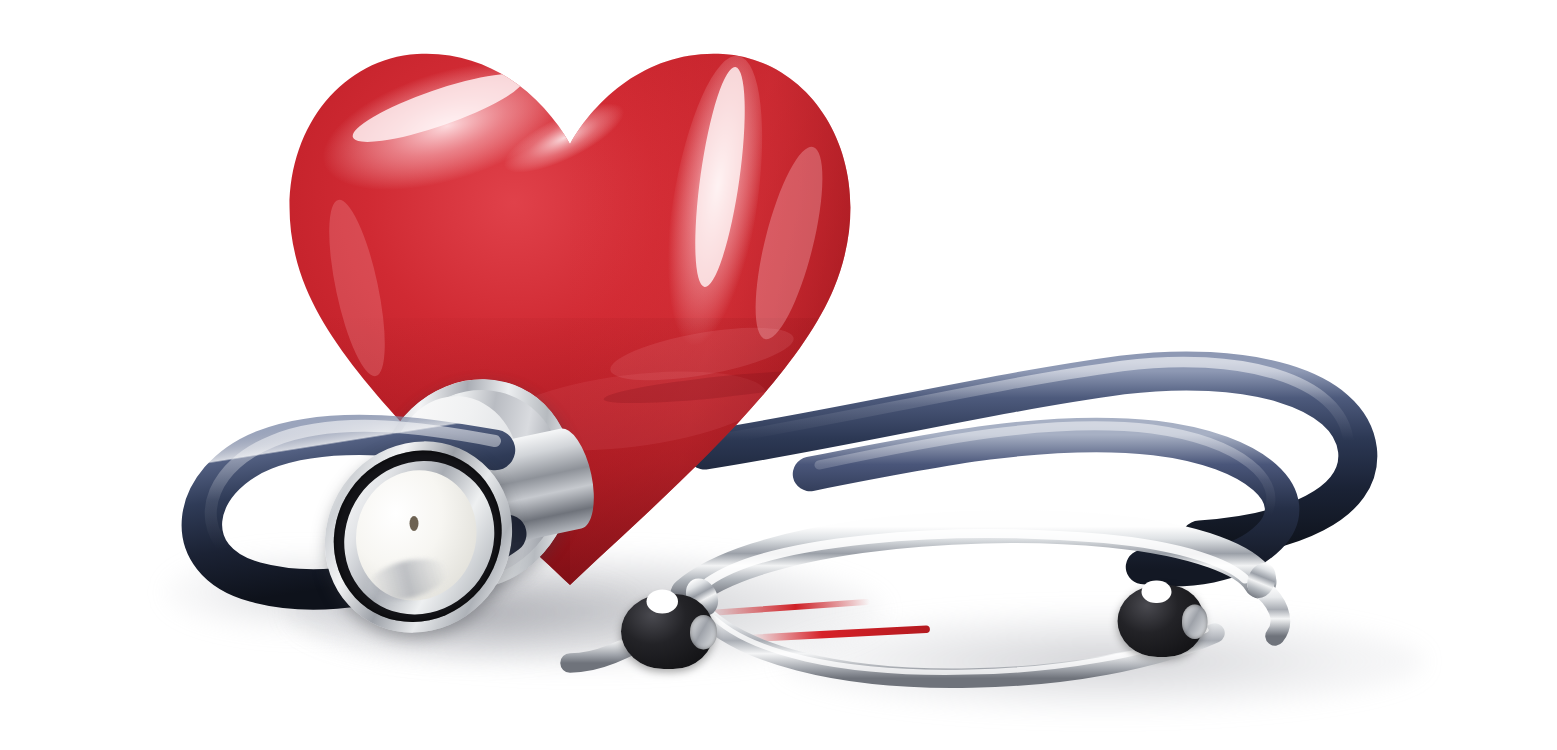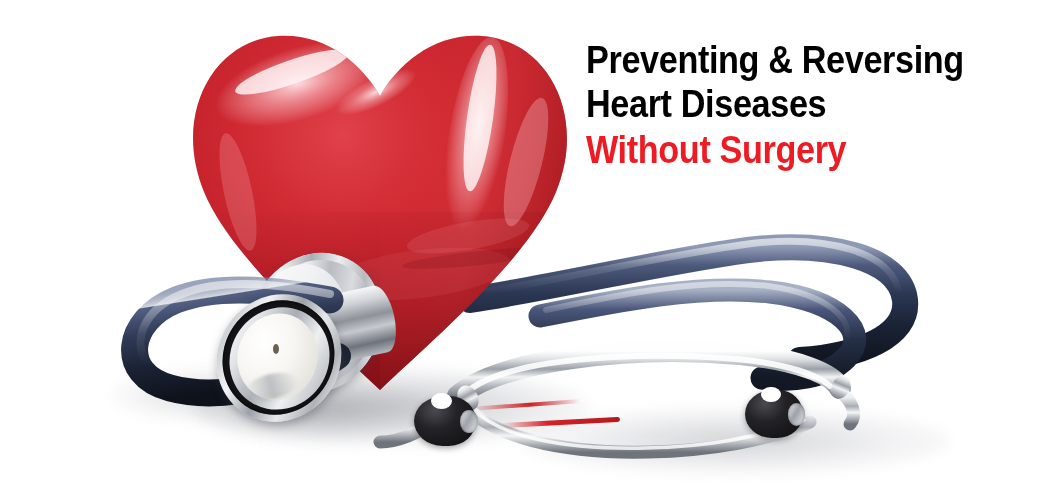--- a/index.html
+++ b/index.html
@@ -425,19 +425,14 @@
     <div class="body"></div>
     <div class="notch"></div>
     <div class="collar"></div>
   </div>
   <div class="eartip" id="eartip-right">
     <div class="body"></div>
     <div class="notch"></div>
     <div class="collar"></div>
   </div>
 
-  <div id="headline">
-    <div class="hl-line hl-black" id="hl-line1">Preventing &amp; Reversing</div>
-    <div class="hl-line hl-black" id="hl-line2">Heart Diseases</div>
-    <div class="hl-line hl-red" id="hl-line3">Without Surgery</div>
-  </div>
 
 </div>
 
 </body></html>

